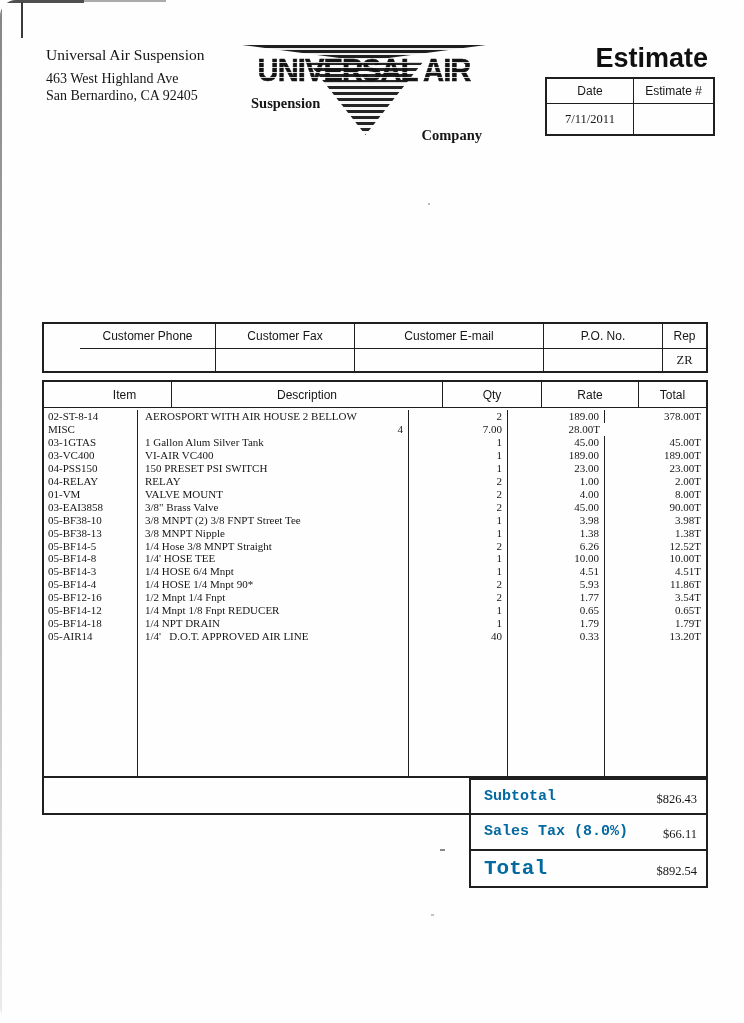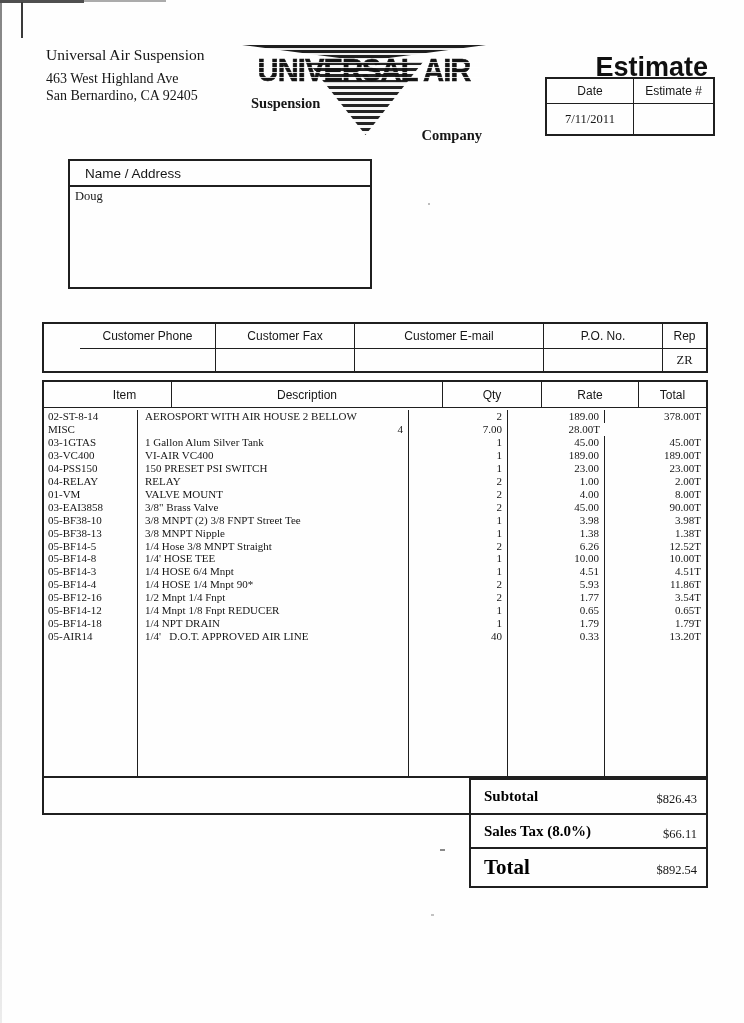--- a/index.html
+++ b/index.html
@@ -1,17 +1,17 @@
 <!DOCTYPE html>
 <html><head>
 <meta charset="utf-8">
 <style>
   * { margin:0; padding:0; box-sizing:border-box; }
   body { background:#ffffff; font-family:"Liberation Serif", serif; }
-  .page { position:relative; width:744px; height:1023px; background:#fefefe; overflow:hidden; color:#161616; }
+  .page { position:relative; width:744px; height:1023px; background:#fefefe; overflow:hidden; color:#161616;border-radius:16px; }
 
   
   .scan-left { position:absolute; left:0; top:0; width:2px; height:100%;
     background:linear-gradient(#6f6f6f, #9a9a9a 35%, #c4c4c4 70%, #e9e9e9); opacity:.85; }
   .scan-top1 { position:absolute; left:0; top:0; width:84px; height:3px; background:#4f4f4f; }
   .scan-top2 { position:absolute; left:84px; top:0; width:82px; height:2px; background:#ababab; }
   .scan-corner-v { position:absolute; left:21px; top:2px; width:2px; height:36px; background:#3a3a3a; }
   .speck1 { position:absolute; left:440px; top:849px; width:5px; height:2px; background:#8a8a8a; }
   .speck2 { position:absolute; left:431px; top:914px; width:3px; height:2px; background:#c2c2c2; }
   .speck3 { position:absolute; left:428px; top:203px; width:2px; height:2px; background:#bdbdbd; }
@@ -32,21 +32,21 @@
   .logo-text { position:absolute; top:11px; left:0; width:100%; text-align:center;
     font-size:31px; font-weight:bold; letter-spacing:-1px; transform:scaleX(.94);
     color:#141414; z-index:2; -webkit-text-stroke:.5px #141414; }
   .logo-stripes { position:absolute; top:16px; left:10px; right:10px; height:28px; z-index:3;
     background:repeating-linear-gradient(180deg, transparent 0 3.5px, rgba(255,255,255,.8) 3.5px 5px); }
   .logo-cap { position:absolute; top:53px; font-size:14.5px; font-weight:bold;
     font-family:"Liberation Serif", serif; z-index:4; }
   .logo-cap.left { left:13px; }
   .logo-cap.right { right:8px;margin-top:32px; }
 
-  .est-title { position:absolute; left:520px; top:52px; width:188px; text-align:right;
+  .est-title { position:absolute; left:520px; top:43px; width:188px; text-align:right;
     font-family:"Liberation Sans", sans-serif; font-weight:bold; font-size:27px; color:#101010; }
 
   .date-table { position:absolute; left:545px; top:77px; width:170px; height:59px;
     border:2px solid #1f1f1f; display:grid; grid-template-columns:87px 1fr; grid-template-rows:25px 1fr; }
   .date-table > div { border-right:1.5px solid #1f1f1f; border-bottom:1.5px solid #1f1f1f;
     display:flex; align-items:center; justify-content:center; }
   .date-table > div:nth-child(2n) { border-right:none; }
   .date-table > div:nth-child(n+3) { border-bottom:none; }
   .dt-head { font-family:"Liberation Sans", sans-serif; font-size:12px; }
   .dt-val { font-size:12.5px; }
@@ -83,21 +83,21 @@
   .num { text-align:right; padding-right:5px; }
 
   
   .subtotal-left { position:absolute; left:42px; top:778px; width:427px; height:37px;
     border-left:2px solid #1f1f1f; border-bottom:2px solid #1f1f1f; }
   .totals-box { position:absolute; left:469px; top:778px; width:239px; height:110px; border:2px solid #1f1f1f;
     display:flex; flex-direction:column; }
   .trow { flex:1 1 auto; border-bottom:2px solid #1f1f1f; display:flex; align-items:center;
     justify-content:space-between; padding:0 9px 0 13px; }
   .trow:last-child { border-bottom:none; }
-  .t-label { font-family:Liberation Serif, serif; font-weight:bold; font-size:15px; color:#000000; }
+  .t-label { font-family:Liberation Mono, monospace; font-weight:bold; font-size:15px; color:#0369a1; }
   .t-label.big { font-size:21px; }
   .t-val { font-size:12.5px; padding-top:6px; }
 </style>
 </head>
 <body>
 
 <div class="page">
 
   <div class="scan-left"></div>
   <div class="scan-top1"></div>
@@ -125,24 +125,20 @@
   </div>
 
   <div class="est-title">Estimate</div>
   <div class="date-table">
     <div class="dt-head">Date</div>
     <div class="dt-head">Estimate #</div>
     <div class="dt-val">7/11/2011</div>
     <div class="dt-val"></div>
   </div>
 
-  <div class="billto">
-    <div class="billto-head">Name / Address</div>
-    <div class="billto-body">Doug</div>
-  </div>
 
   <div class="custinfo">
     <div class="ci-head">Customer Phone</div>
     <div class="ci-head">Customer Fax</div>
     <div class="ci-head">Customer E-mail</div>
     <div class="ci-head">P.O. No.</div>
     <div class="ci-head">Rep</div>
     <div class="ci-val"></div>
     <div class="ci-val"></div>
     <div class="ci-val"></div>

